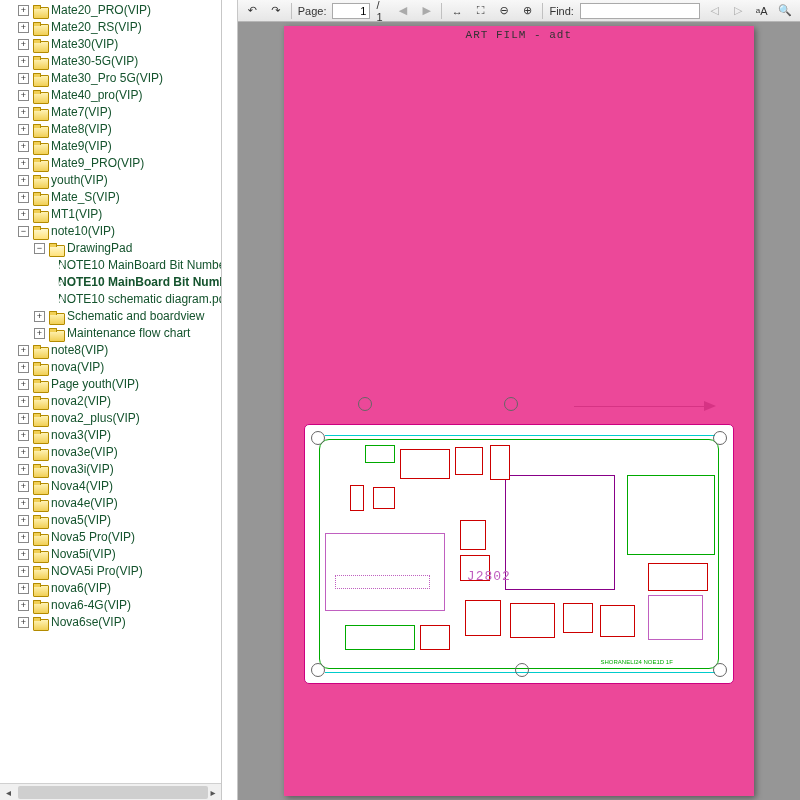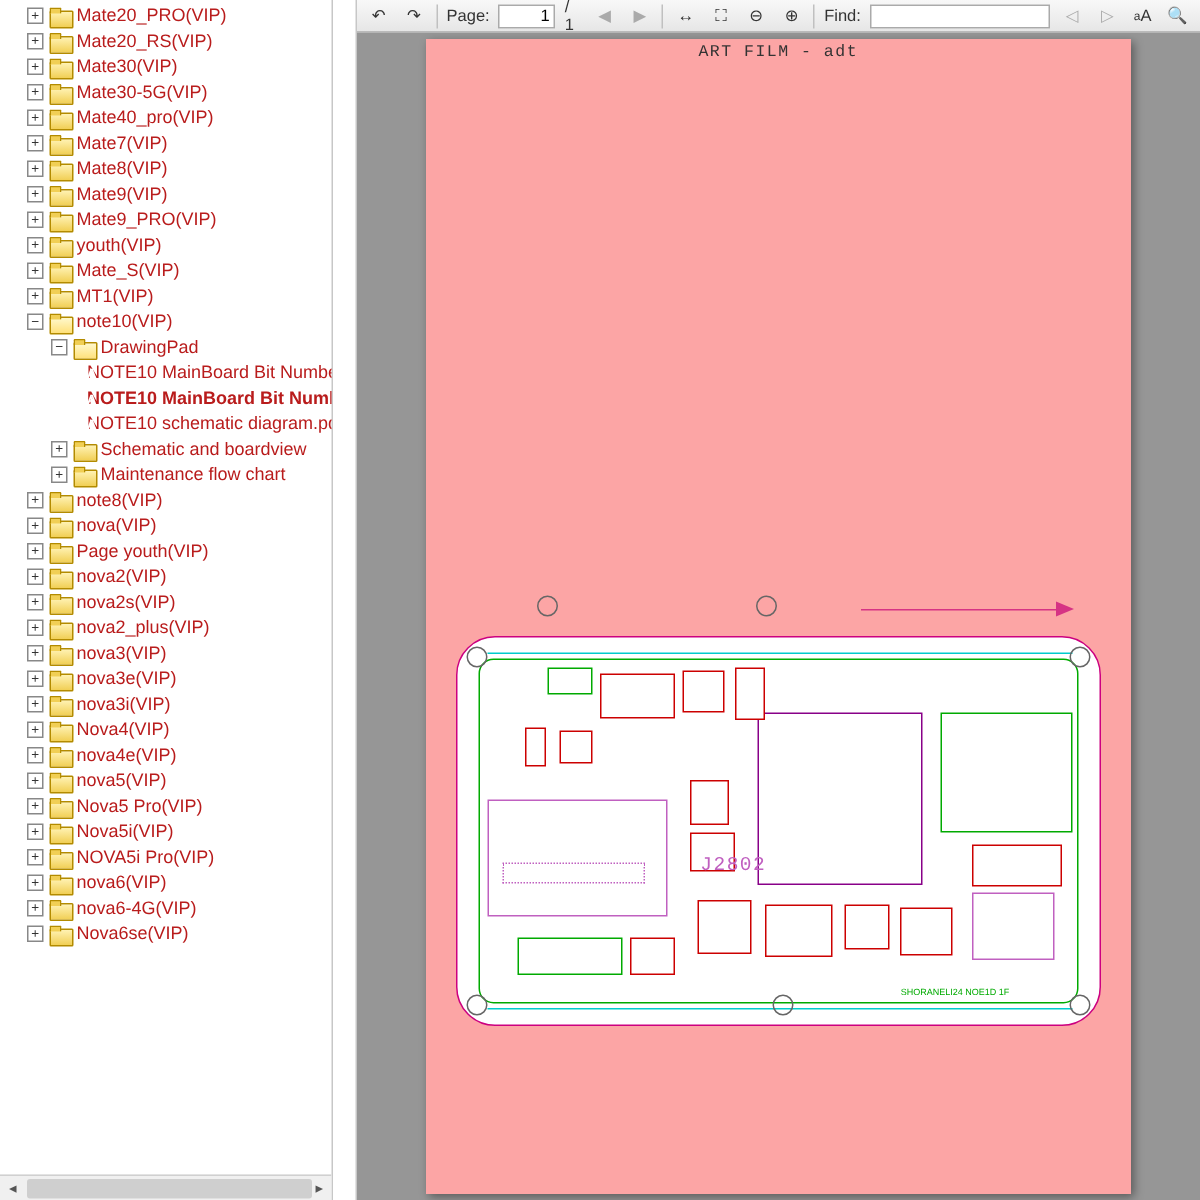--- a/index.html
+++ b/index.html
@@ -13,46 +13,46 @@
   .tree-row .exp { width: 11px; height: 11px; border: 1px solid #888; margin-right: 4px; display: flex; align-items: center; justify-content: center; font-size: 9px; color: #333; background: #fff; line-height: 9px; }
   .tree-row .exp.minus::before { content: "−"; }
   .tree-row .exp.plus::before  { content: "+"; }
   .tree-row .exp.none { border: none; }
   .folder-icon { width: 14px; height: 12px; margin-right: 4px; display: inline-block; position: relative; }
   .folder-icon::before { content: ""; position: absolute; left: 0; top: 2px; width: 14px; height: 10px; background: linear-gradient(#fff2b3, #f1cf55); border: 1px solid #b38b00; border-radius: 1px; }
   .folder-icon::after { content: ""; position: absolute; left: 0; top: 0; width: 6px; height: 3px; background: #f1cf55; border: 1px solid #b38b00; border-bottom: none; border-radius: 1px 1px 0 0; }
   .open-folder::before { background: linear-gradient(#fff8cc, #ffe17a); }
   .pdf-icon { width: 14px; height: 14px; margin-right: 4px; display: inline-block; background: #c62828; border-radius: 2px; position: relative; }
   .pdf-icon::after { content: "A"; position: absolute; left: 0; top: 0; width: 14px; color: #fff; font-size: 9px; font-weight: bold; text-align: center; line-height: 14px; }
-  .lbl { color: #b91c1c; }
+  .lbl { color: #14532d; }
   .bold { font-weight: bold; }
   .indent1 { padding-left: 18px; }
   .indent2 { padding-left: 34px; }
   .indent3 { padding-left: 50px; }
   .tree-scroll-h { position: absolute; left: 0; bottom: 0; right: 0; height: 17px; background: #f0f0f0; border-top: 1px solid #d0d0d0; display: flex; align-items: center; }
   .tree-scroll-h .arrow { width: 17px; height: 17px; display: flex; align-items: center; justify-content: center; color: #555; font-size: 10px; }
   .tree-scroll-h .thumb { position: absolute; top: 2px; height: 13px; background: #cfcfcf; border-radius: 2px; }
 
   
   .gap { width: 18px; background: #fff; border-right: 1px solid #c7c7c7; }
 
   
   .viewer { flex: 1; display: flex; flex-direction: column; background: #969696; }
   .toolbar { height: 22px; background: linear-gradient(#f8f8f8,#e6e6e6); border-bottom: 1px solid #b5b5b5; display: flex; align-items: center; gap: 6px; padding: 0 6px; font-size: 11px; color: #333; }
   .tb-btn { width: 18px; height: 18px; display: flex; align-items: center; justify-content: center; border: 1px solid transparent; border-radius: 2px; color: #333; }
   .tb-sep { width: 1px; height: 16px; background: #c0c0c0; }
   .page-box { width: 38px; height: 16px; border: 1px solid #aaa; background: #fff; text-align: right; padding: 0 3px; font-size: 11px; }
   .find-box { width: 120px; height: 16px; border: 1px solid #aaa; background: #fff; padding: 0 3px; font-size: 11px; }
 
   .canvas { flex: 1; position: relative; overflow: hidden; display: flex; justify-content: center; }
-  .page { margin-top: 4px; width: 470px; height: 770px; background: #fca5a5; box-shadow: 2px 2px 6px rgba(0,0,0,.4); position: relative; }
+  .page { margin-top: 4px; width: 470px; height: 770px; background: #ec4899; box-shadow: 2px 2px 6px rgba(0,0,0,.4); position: relative; }
   .art-text { position: absolute; top: 3px; left: 50%; transform: translateX(-50%); font-family: "Courier New", monospace; font-size: 11px; color: #333; letter-spacing: 1px; }
 
   .board { position: absolute; left: 20px; top: 370px; width: 430px; height: 290px; }
-  .board-body { position: absolute; left: 0; top: 28px; width: 430px; height: 260px; border: 1.6px solid #cc0080; border-radius: 26px; background: #fff; }
+  .board-body { position: absolute; left: 0; top: 28px; width: 430px; height: 260px; border: 1.6px solid #cc0080; border-radius: 5px; background: #fff; }
   .inner-path { position: absolute; inset: 14px; border: 1.2px solid #0a0; border-radius: 10px; }
   .mount-hole { position: absolute; width: 14px; height: 14px; border: 1.3px solid #666; border-radius: 50%; }
 
   .chip { position: absolute; border: 1.2px solid #c00; background: #fff; }
   .chip.gr { border-color: #0a0; }
   .chip.mg { border-color: #c060c0; }
   .dots { background-image: radial-gradient(#bbb 0.7px, transparent 0.7px); background-size: 5px 5px; }
   .arrow-line { position: absolute; height: 0; border-top: 1.5px solid #d63384; }
   .arrow-head { position: absolute; width: 0; height: 0; border-top: 5px solid transparent; border-bottom: 5px solid transparent; border-left: 12px solid #d63384; }
   .cyan-line{position:absolute;border-top:1px solid #0cc;}
@@ -82,20 +82,25 @@
           <span class="lbl">Mate30(VIP)</span>
         </div>
         <div class="tree-row indent1">
           <span class="exp plus"></span>
           <span class="folder-icon"></span>
           <span class="lbl">Mate30-5G(VIP)</span>
         </div>
         <div class="tree-row indent1">
           <span class="exp plus"></span>
           <span class="folder-icon"></span>
+          <span class="lbl">Mate30_Pro 5G(VIP)</span>
+        </div>
+        <div class="tree-row indent1">
+          <span class="exp plus"></span>
+          <span class="folder-icon"></span>
           <span class="lbl">Mate40_pro(VIP)</span>
         </div>
         <div class="tree-row indent1">
           <span class="exp plus"></span>
           <span class="folder-icon"></span>
           <span class="lbl">Mate7(VIP)</span>
         </div>
         <div class="tree-row indent1">
           <span class="exp plus"></span>
           <span class="folder-icon"></span>
@@ -173,25 +178,20 @@
         </div>
         <div class="tree-row indent1">
           <span class="exp plus"></span>
           <span class="folder-icon"></span>
           <span class="lbl">Page youth(VIP)</span>
         </div>
         <div class="tree-row indent1">
           <span class="exp plus"></span>
           <span class="folder-icon"></span>
           <span class="lbl">nova2(VIP)</span>
-        </div>
-        <div class="tree-row indent1">
-          <span class="exp plus"></span>
-          <span class="folder-icon"></span>
-          <span class="lbl">nova2s(VIP)</span>
         </div>
         <div class="tree-row indent1">
           <span class="exp plus"></span>
           <span class="folder-icon"></span>
           <span class="lbl">nova2_plus(VIP)</span>
         </div>
         <div class="tree-row indent1">
           <span class="exp plus"></span>
           <span class="folder-icon"></span>
           <span class="lbl">nova3(VIP)</span>

